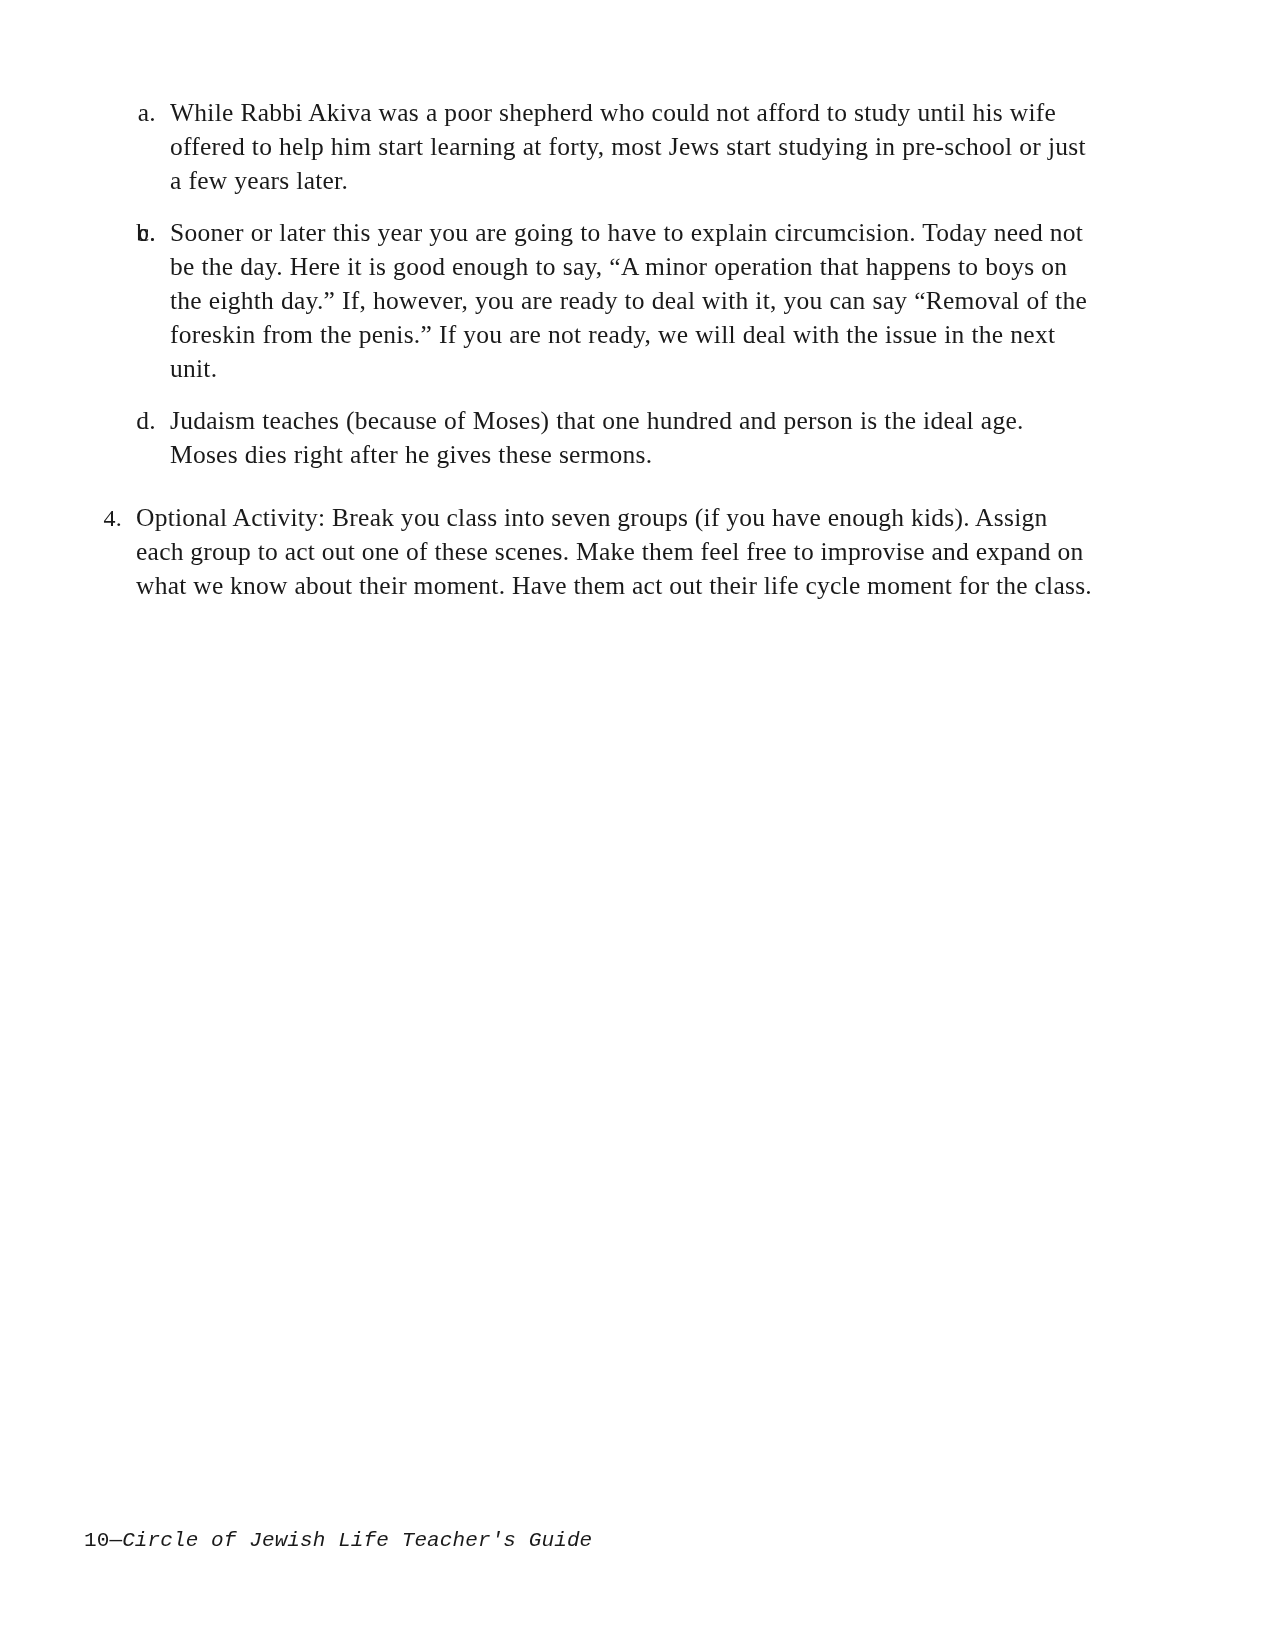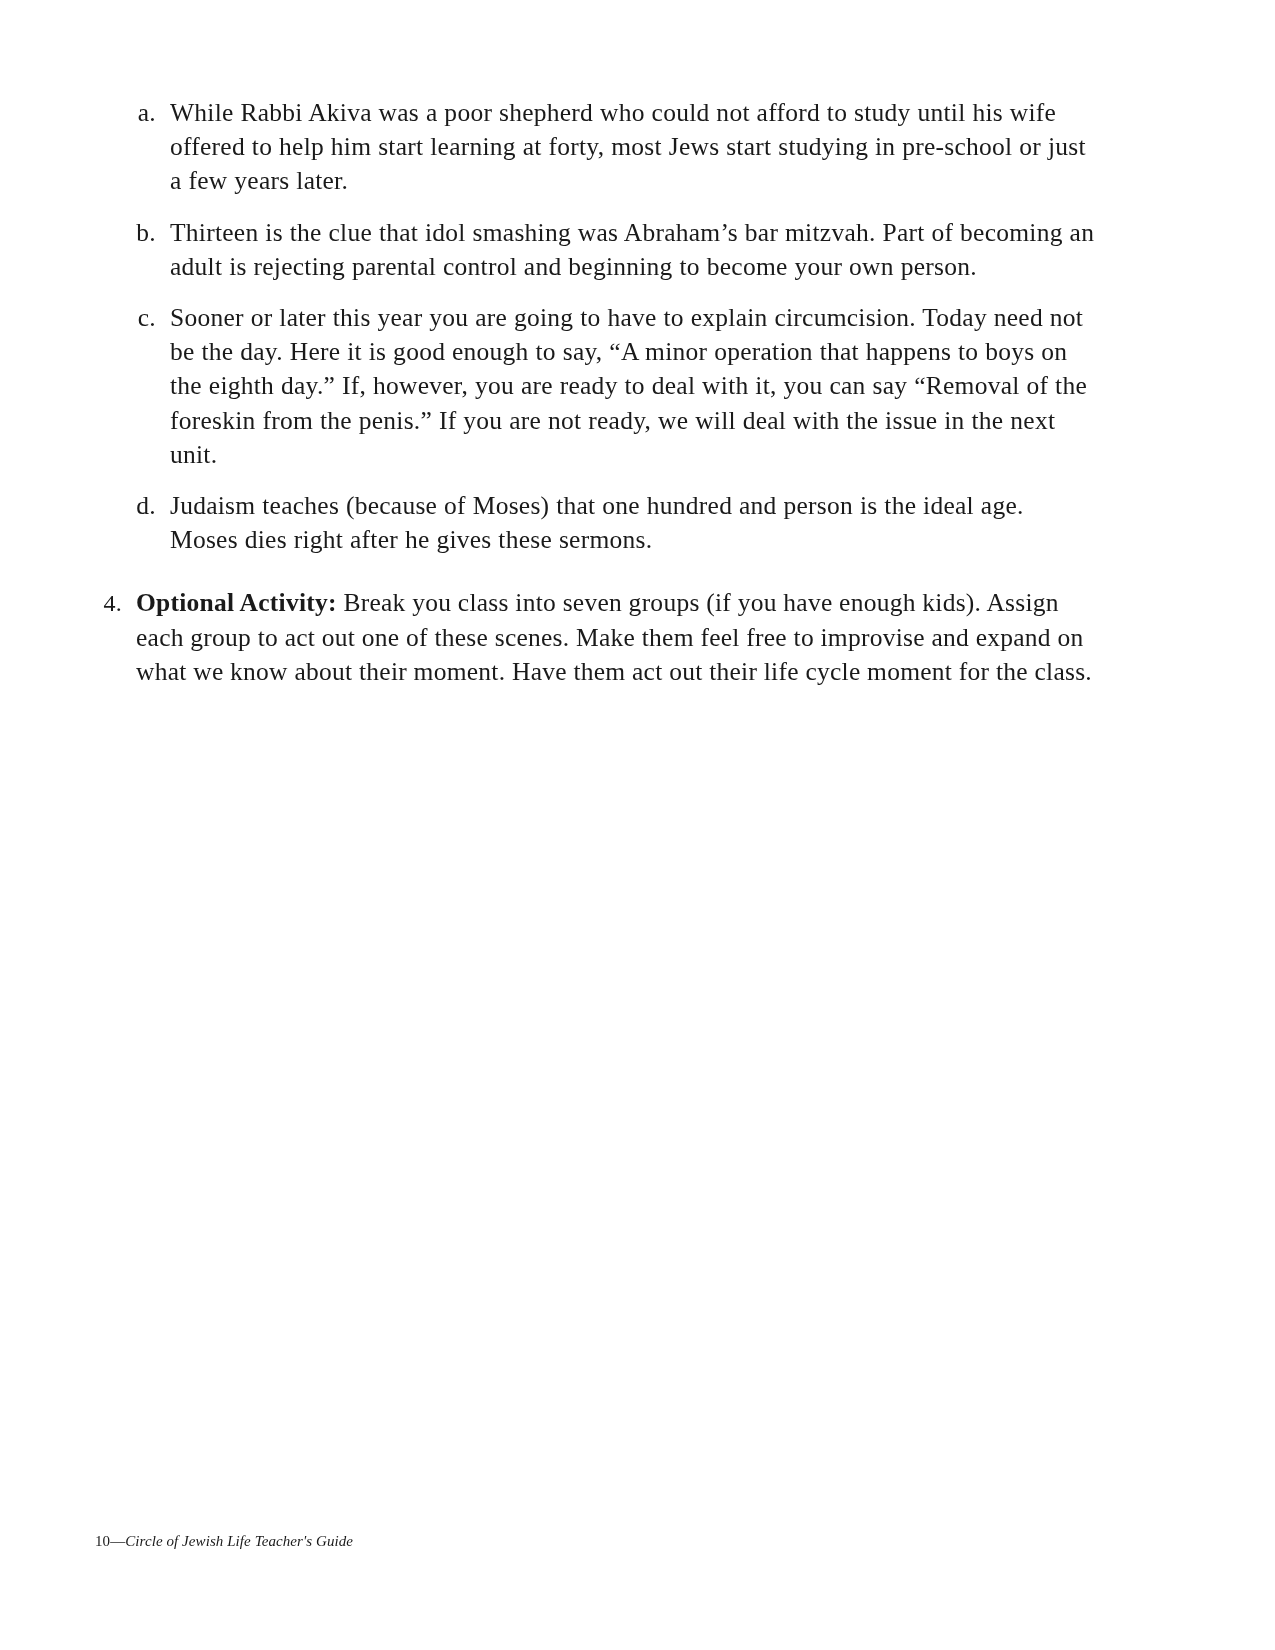--- a/index.html
+++ b/index.html
@@ -75,35 +75,35 @@
   .num-item .marker {
     position: absolute;
     left: 0;
     top: 0;
     width: 26px;
     text-align: right;
     font-size: 24px;
     line-height: 34.8px;
   }
   .lead-bold {
-    font-weight: bold;
+    font-weight: normal;
     margin-top: 10px;
   }
 
   
   .gap-after-sublist { height: 12px; }
 
   
   .footer {
     position: absolute;
-    left: 95px;
+    left: 84px;
     top: 1528px;
-    font-family: Liberation Serif, serif;
+    font-family: Liberation Mono, monospace;
     font-style: italic;
-    font-size: 15px;
+    font-size: 21px;
     line-height: 26px;
     color: #1a1a1a;
     white-space: nowrap;
     letter-spacing: 0.005em;
   }
   .footer .page-no {
     font-style: normal;
   }
   .footer .dash {
     font-style: normal;
@@ -118,21 +118,20 @@
 
     <ol class="sub-list">
 
       <li class="sub-item">
         <span class="marker">a.</span>
         <span class="body-text">While Rabbi Akiva was a poor shepherd who could not afford to study until his wife offered to help him start learning at forty, most Jews start studying in pre-school or just a few years later.</span>
       </li>
 
       <li class="sub-item">
         <span class="marker">b.</span>
-        <span class="body-text">Thirteen is the clue that idol smashing was Abraham’s bar mitzvah. Part of becoming an adult is rejecting parental control and beginning to become your own person.</span>
       </li>
 
       <li class="sub-item">
         <span class="marker">c.</span>
         <span class="body-text">Sooner or later this year you are going to have to explain circumcision. Today need not be the day. Here it is good enough to say, “A minor operation that happens to boys on the eighth day.” If, however, you are ready to deal with it, you can say “Removal of the foreskin from the penis.” If you are not ready, we will deal with the issue in the next unit.</span>
       </li>
 
       <li class="sub-item">
         <span class="marker">d.</span>
         <span class="body-text">Judaism teaches (because of Moses) that one hundred and person is the ideal age. Moses dies right after he gives these sermons.</span>

